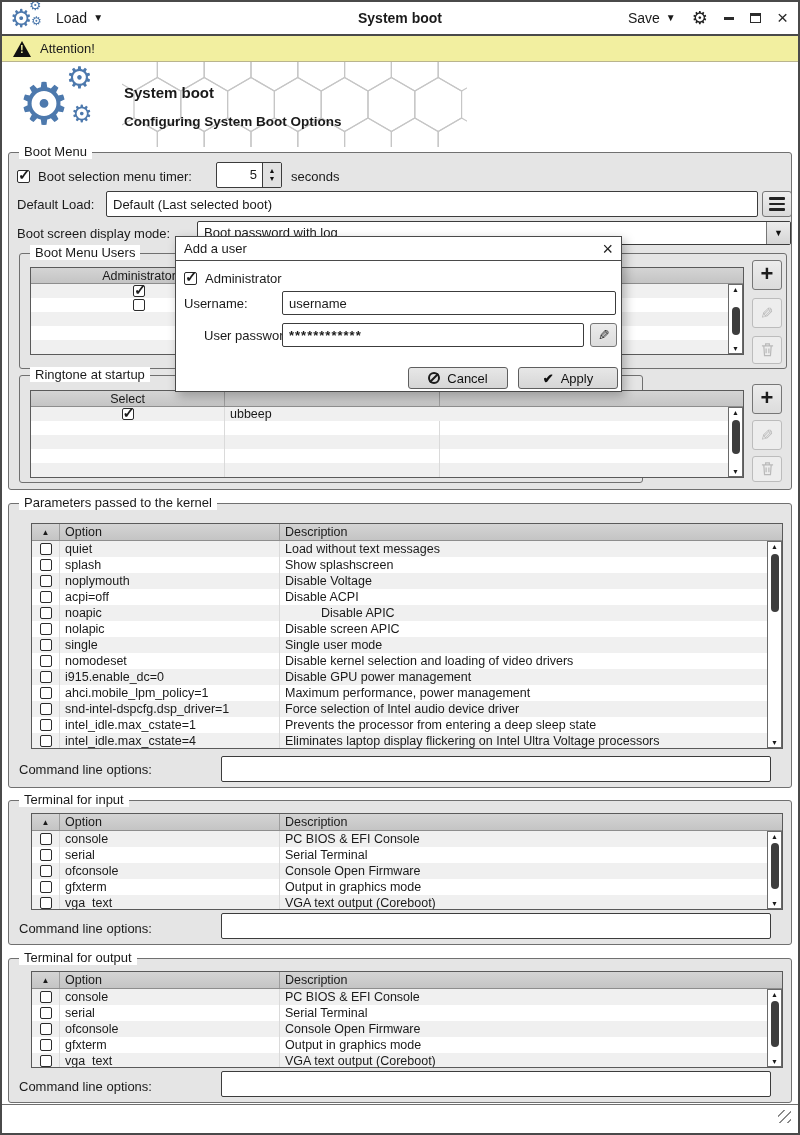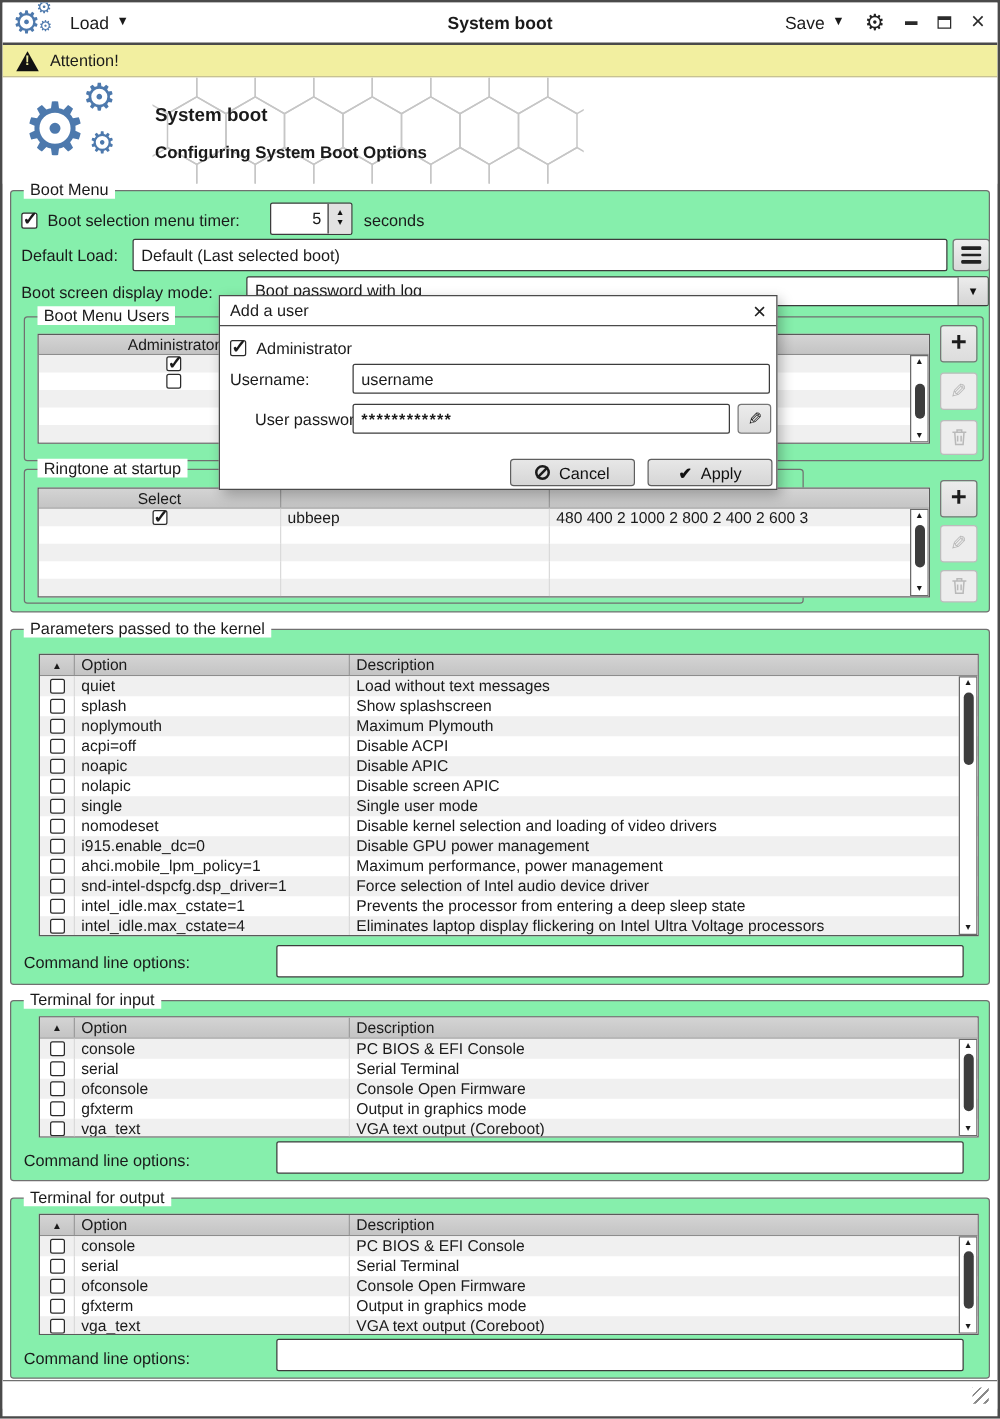--- a/index.html
+++ b/index.html
@@ -35,21 +35,21 @@
   .apphdr { position:absolute; left:0; top:60px; right:0; height:85px; background:#fff; overflow:hidden; }
   .hexwrap { position:absolute; left:120px; top:0; width:345px; height:85px; }
   .biggears { position:absolute; left:16px; top:6px; width:92px; height:74px; color:#4d79ad; }
   .biggears .g1 { position:absolute; left:0; top:4px; font-size:58px; line-height:64px; }
   .biggears .g2 { position:absolute; left:48px; top:-8px; font-size:30px; }
   .biggears .g3 { position:absolute; left:53px; top:32px; font-size:24px; }
   .apphdr-title { position:absolute; left:122px; top:22px; font-size:15px; font-weight:bold; }
   .apphdr-sub { position:absolute; left:122px; top:52px; font-size:13.5px; font-weight:bold; }
 
   
-  .group { position:absolute; border:1px solid #707070; border-radius:3px; background:#86efac; }
+  .group { position:absolute; border:1px solid #707070; border-radius:3px; background:#e5e5e5; }
   .legend { position:absolute; top:-9px; left:10px; background:#fff; padding:0 5px; font-size:13px; white-space:nowrap; }
 
   
   .tinput { position:absolute; border:1px solid #3c3c3c; border-radius:2px; background:#fff;
             font-size:13px; padding:0 6px; color:#1a1a1a; }
   input.tinput { outline:none; }
   .lbl { position:absolute; display:flex; align-items:center; font-size:13px; white-space:nowrap; }
 
   .cb { width:13px; height:13px; border:1.5px solid #2b2b2b; border-radius:2px; background:#fff;
         position:relative; flex:none; display:inline-block; }
@@ -274,21 +274,20 @@
           <span class="th" style="width:194px; justify-content:center;">Select</span>
           <span class="th" style="width:215px;"></span>
           <span class="th" style="flex:1;"></span>
         </div>
         <div class="tbody">
           <div class="trow" style="height:14px;">
             <span class="td" style="width:194px; justify-content:center; overflow:visible;">
               <span class="cb checked" style="width:12px;height:12px;"></span>
             </span>
             <span class="td" style="width:215px;">ubbeep</span>
-            <span class="td" style="flex:1;">480 400 2 1000 2 800 2 400 2 600 3</span>
           </div>
           <div class="trow" style="height:14px;">
               <span class="td" style="width:194px;"></span>
               <span class="td" style="width:215px;"></span>
               <span class="td" style="flex:1;"></span>
             </div>
           <div class="trow" style="height:14px;">
               <span class="td" style="width:194px;"></span>
               <span class="td" style="width:215px;"></span>
               <span class="td" style="flex:1;"></span>
@@ -373,35 +372,35 @@
               <span class="cb" style="width:12px;height:12px;"></span>
             </span>
             <span class="td" style="width:220px;">splash</span>
             <span class="td" style="flex:1;">Show splashscreen</span>
           </div>
         <div class="trow" style="height:16px;">
             <span class="td" style="width:28px;justify-content:center;overflow:visible;">
               <span class="cb" style="width:12px;height:12px;"></span>
             </span>
             <span class="td" style="width:220px;">noplymouth</span>
-            <span class="td" style="flex:1;">Maximum Plymouth</span>
+            <span class="td" style="flex:1;">Disable Voltage</span>
           </div>
         <div class="trow" style="height:16px;">
             <span class="td" style="width:28px;justify-content:center;overflow:visible;">
               <span class="cb" style="width:12px;height:12px;"></span>
             </span>
             <span class="td" style="width:220px;">acpi=off</span>
             <span class="td" style="flex:1;">Disable ACPI</span>
           </div>
         <div class="trow" style="height:16px;">
             <span class="td" style="width:28px;justify-content:center;overflow:visible;">
               <span class="cb" style="width:12px;height:12px;"></span>
             </span>
             <span class="td" style="width:220px;">noapic</span>
-            <span class="td" style="flex:1;">Disable APIC</span>
+            <span class="td" style="flex:1;margin-left:36px;">Disable APIC</span>
           </div>
         <div class="trow" style="height:16px;">
             <span class="td" style="width:28px;justify-content:center;overflow:visible;">
               <span class="cb" style="width:12px;height:12px;"></span>
             </span>
             <span class="td" style="width:220px;">nolapic</span>
             <span class="td" style="flex:1;">Disable screen APIC</span>
           </div>
         <div class="trow" style="height:16px;">
             <span class="td" style="width:28px;justify-content:center;overflow:visible;">

